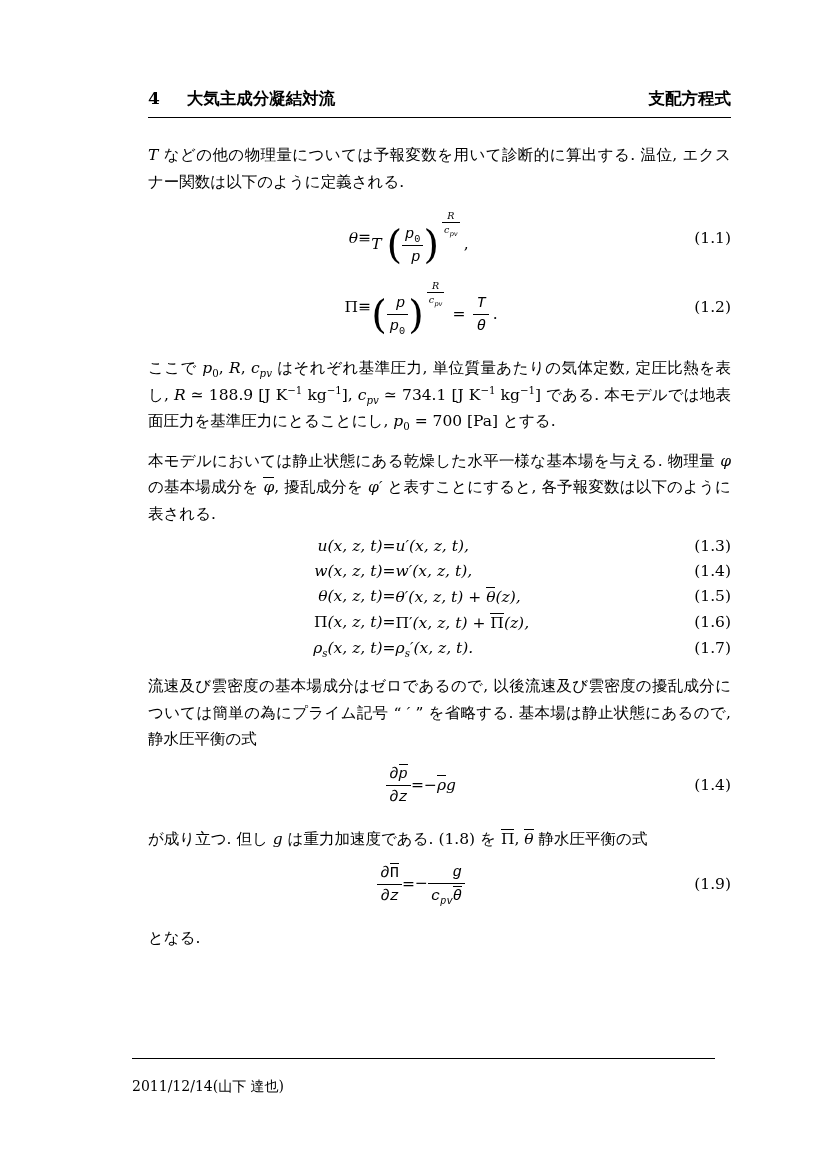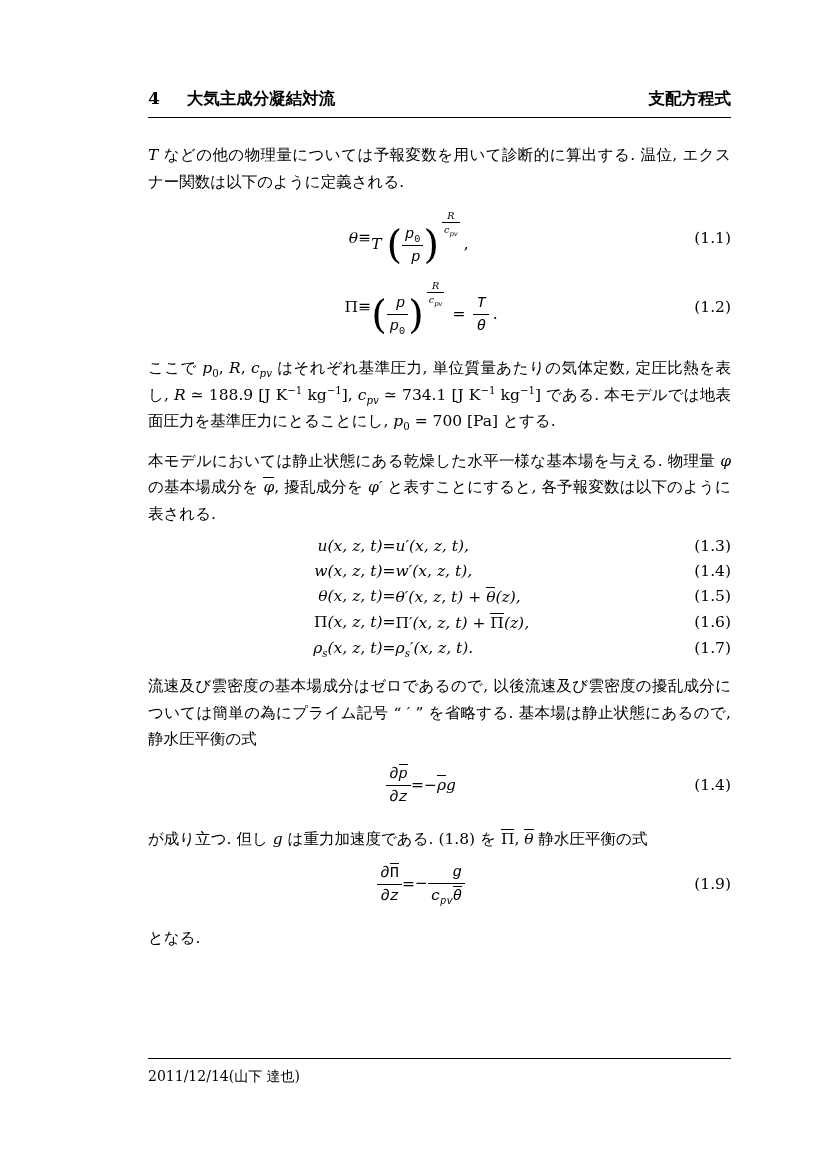--- a/index.html
+++ b/index.html
@@ -67,22 +67,22 @@
     text-align:center; margin-left:3px;
   }
   .expfrac .fnum { display:block; padding:0 2px 1px; }
   .expfrac .fden { display:block; border-top:0.8px solid #000; padding:1px 2px 0; }
   .expfrac sub { font-size:72%; }
   .tail { margin-left:4px; }
   .mid { padding:0 8px; }
 
   
   .footer {
-    position:absolute; left:148px; top:1058px; width:583px;
-    border-top:1px solid #000; padding-top:9px;
+    position:absolute; left:132px; top:1058px; width:583px;
+    border-top:1px solid #000; padding-top:19px;
     font-size:14px;
   }
 </style>
 </head>
 <body>
 
 <div class="page">
   <div class="content">
 
     <div class="header">

